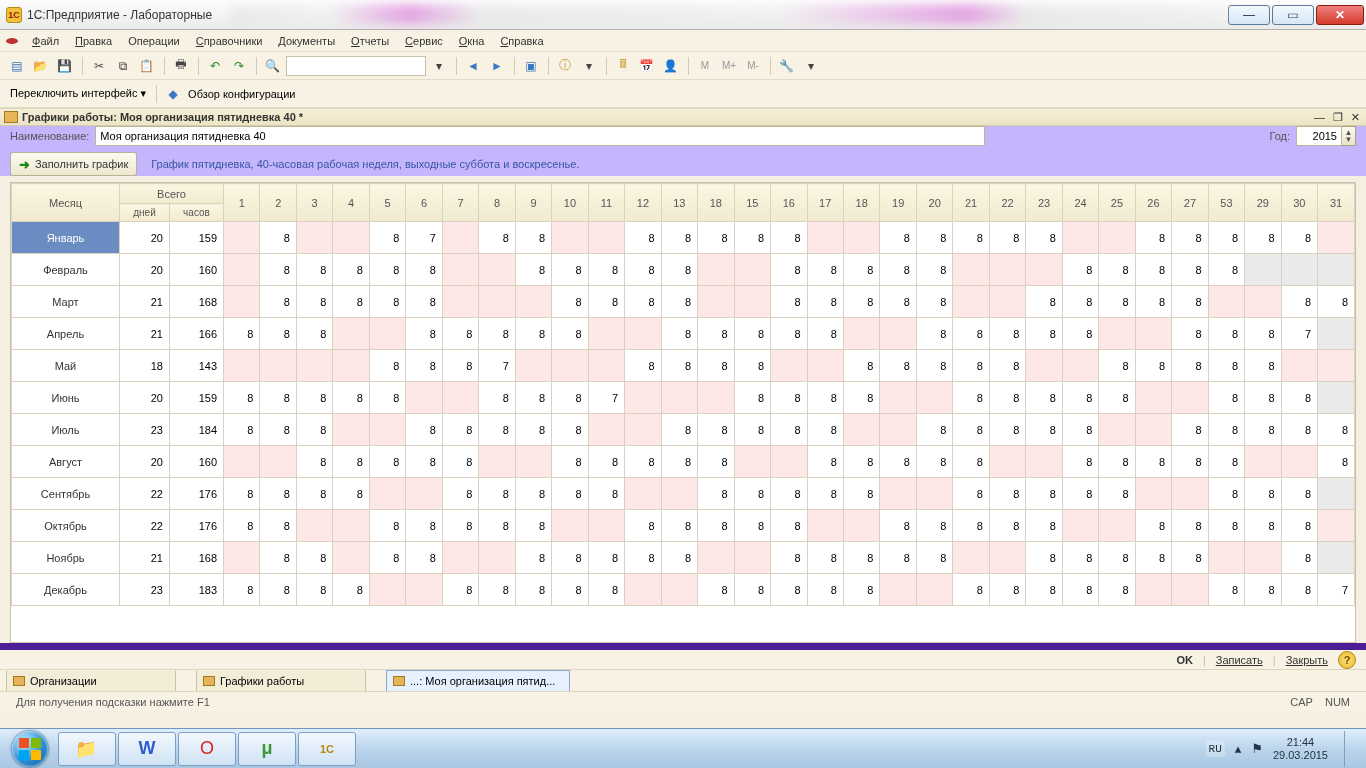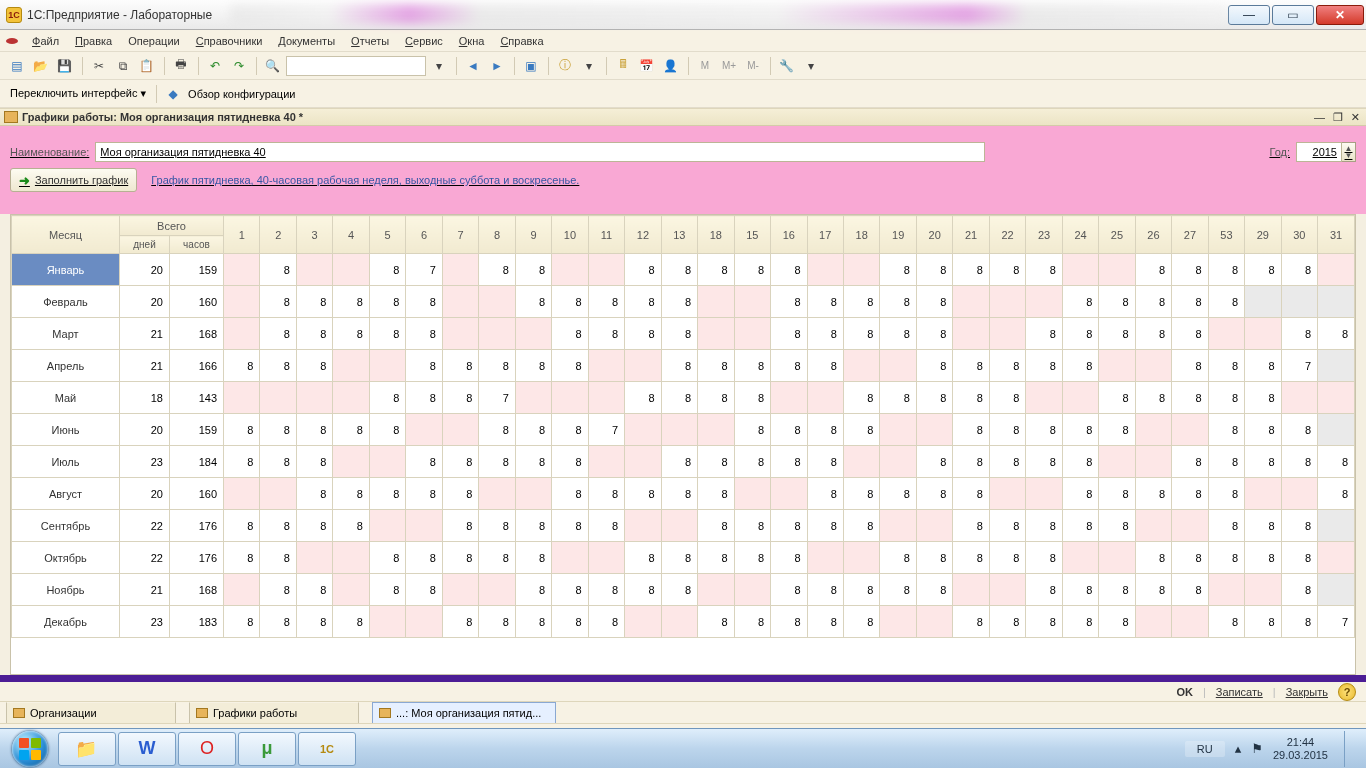--- a/index.html
+++ b/index.html
@@ -29,21 +29,21 @@
 .tinput { height: 20px; width: 140px; border: 1px solid #c9c2aa; background: #fff; }
 .ticon { font-family: Arial; }
 
 
 .mdi-header { height: 18px; background: linear-gradient(#f5efd7,#ece4c5); border-top: 1px solid #ded6bb; border-bottom: 1px solid #d4cba9; display: flex; align-items: center; padding: 0 4px; font-weight: bold; color: #333; }
 .mdi-header .icon { width: 14px; height: 12px; background: #e7b45a; border: 1px solid #a37820; margin-right: 4px; display: inline-block; }
 .mdi-header .right-btns { margin-left: auto; display: flex; gap: 4px; font-weight: normal; }
 .mdi-header .right-btns span { cursor: pointer; padding: 0 2px; }
 
 
-.form-area { padding: 16px 10px; background: #f9a8d4; text-decoration: underline; }
+.form-area { padding: 0 10px; background: #c4b5fd; }
 .form-row { display: flex; align-items: center; margin-bottom: 6px; }
 .form-row label { color: #555; margin-right: 6px; }
 .form-row input[type=text] { height: 20px; border: 1px solid #bcb596; background: #fff; padding: 0 4px; font-size: 11px; }
 .name-input { flex: 1; max-width: 890px; }
 .year-group { margin-left: auto; display: flex; align-items: center; }
 .year-input { width: 46px; height: 20px; border: 1px solid #bcb596; background: #fff; text-align: right; padding: 0 4px; font-size: 11px; }
 .spinner { width: 14px; height: 20px; border: 1px solid #a79f83; border-left: none; background: linear-gradient(#fdfbf1,#e9e2c8); font-size: 8px; display: flex; flex-direction: column; align-items: center; justify-content: center; line-height: 7px; color: #555;}
 .fill-btn { display: inline-flex; align-items: center; height: 24px; padding: 0 8px; border: 1px solid #b7b093; background: linear-gradient(#fdfbf1,#eee8d0); border-radius: 3px; color: #333; cursor: pointer; margin-right: 14px;}
 .fill-btn .arrow { color: #1a8a1a; font-size: 13px; margin-right: 5px; font-weight: bold;}
 .desc-text { color: #3757a5; }
@@ -66,37 +66,37 @@
 .cal-blank { height: 36px; background: #fff; }
 
 
 .action-bar { height: 26px; display: flex; align-items: center; justify-content: flex-end; padding: 0 10px; gap: 10px; background: #f7f2e4; border-top: 7px solid #4c1d95; }
 .action-bar .lnk { color: #333; text-decoration: underline; cursor: pointer; }
 .action-bar .lnk.ok { font-weight: bold; text-decoration: none; }
 .action-bar .help { width: 18px; height: 18px; border-radius: 50%; background: radial-gradient(#ffe27a,#e7b82e); border: 1px solid #b58a10; display: flex; align-items: center; justify-content: center; font-weight: bold; color: #6a4a00;}
 
 
 .footer-tabs { height: 22px; background: #f7f2e4; border-top: 1px solid #ded6bb; display: flex; align-items: stretch; padding: 0 6px; gap: 0; }
-.ftab { display: flex; align-items: center; padding: 0 14px 0 6px; border: 1px solid #c9c2aa; border-bottom: none; border-top-color: #f7f2e4; background: #f3edd8; margin-right: 13px; min-width: 170px;}
+.ftab { display: flex; align-items: center; padding: 0 14px 0 6px; border: 1px solid #c9c2aa; border-bottom: none; border-top-color: #f7f2e4; background: #f3edd8; margin-right: 20px; min-width: 170px;}
 .ftab.active { background: #e6f0ff; border-color: #8aa8d2; }
 .ftab .ic { width: 12px; height: 10px; background: #e7b45a; border: 1px solid #a37820; margin-right: 5px; }
 
 
 .app-status { height: 20px; background: #f7f2e4; border-top: 1px solid #ded6bb; display: flex; align-items: center; padding: 0 16px; color: #555; }
 .app-status .right { margin-left: auto; display: flex; gap: 12px; }
 
 
 .win-taskbar { position: absolute; left: 0; right: 0; bottom: 0; height: 40px; background: linear-gradient(#dfeefb,#bcd5ec 50%,#a9c6e2); border-top: 1px solid #6f96bd; display: flex; align-items: center; padding: 0 4px; }
 .start-orb { width: 52px; height: 38px; display: flex; align-items: center; justify-content: center; }
 .start-orb .orb { width: 36px; height: 36px; border-radius: 50%; background: radial-gradient(circle at 35% 30%, #bff0ff, #2b8ed6 55%, #0a4e88); box-shadow: inset 0 0 3px #fff, 0 0 3px #063a68; display: grid; grid-template: 1fr 1fr / 1fr 1fr; padding: 7px; gap: 2px;}
 .orb div { border-radius: 1px; }
 .orb .r{background:#f25022}.orb .g{background:#7fba00}.orb .b{background:#00a4ef}.orb .y{background:#ffb900}
 .task-btn { width: 58px; height: 34px; margin-left: 2px; border: 1px solid #7aa0c5; border-radius: 3px; background: linear-gradient(#f2f8fe,#cfe2f3); display: flex; align-items: center; justify-content: center; font-size: 18px; }
 .tray { margin-left: auto; display: flex; align-items: center; color: #234; gap: 10px; padding-right: 6px; }
-.tray .lang { background: rgba(255,255,255,.25); padding: 2px 12px; border-radius: 2px; font-size: 11px;}
+.tray .lang { background: rgba(255,255,255,.25); padding: 2px 3px; border-radius: 2px; font-size: 11px; font-family: Liberation Mono, monospace;}
 .tray .clock { text-align: center; font-size: 11px; line-height: 13px; }
 .tray .showdesk { width: 12px; height: 36px; border-left: 1px solid #7aa0c5; margin-left: 6px;}
 .tray-ic { font-size: 13px; }
 
 .col-month { width: 108px; }
 .col-days  { width: 50px; }
 .col-hours { width: 54px; }
 </style>
 </head>
 <body>

